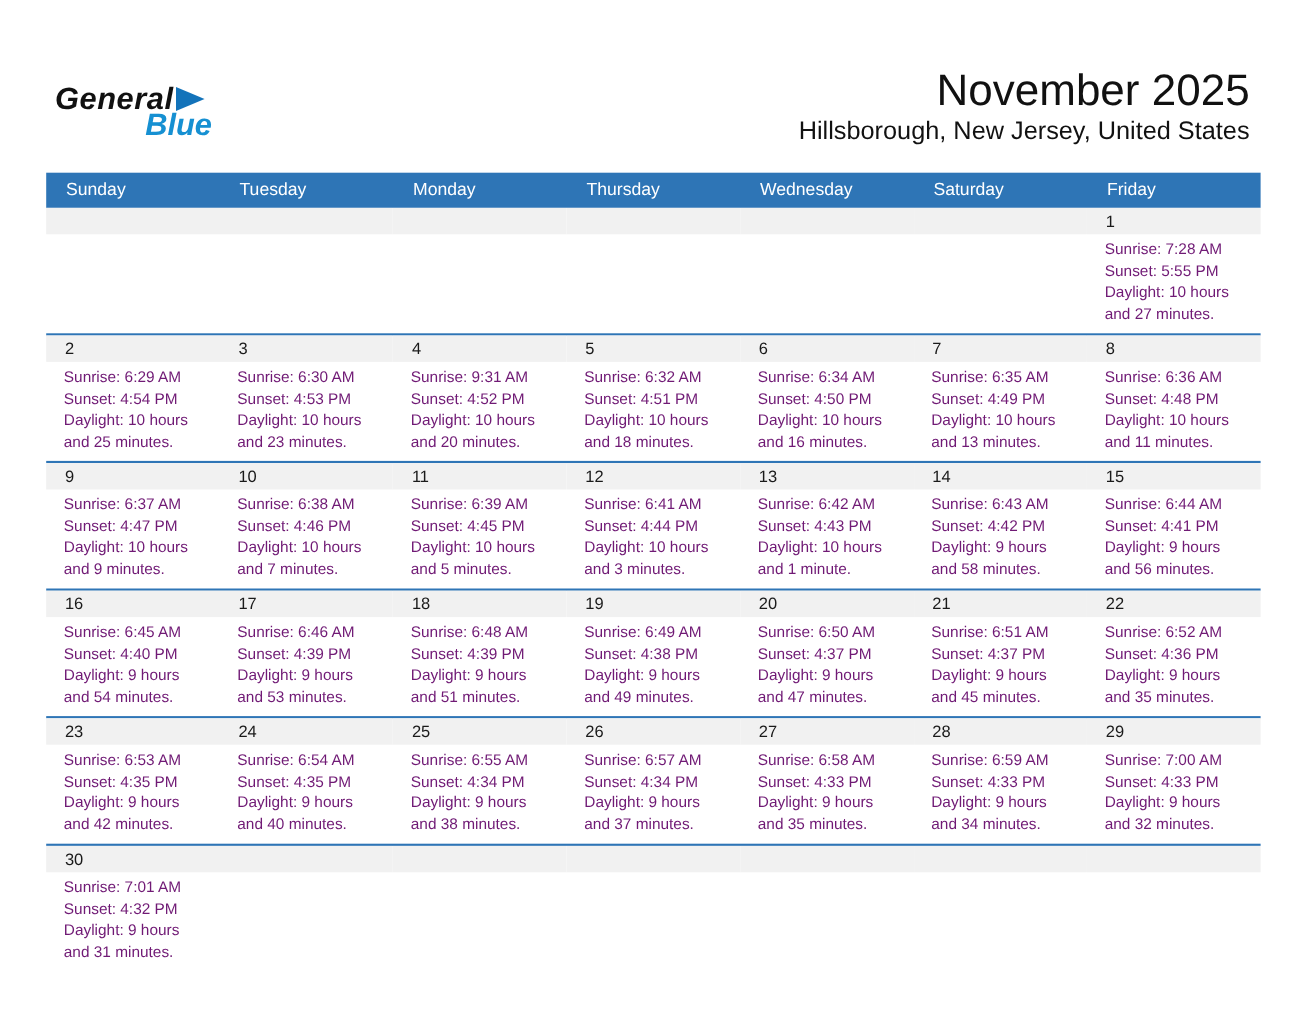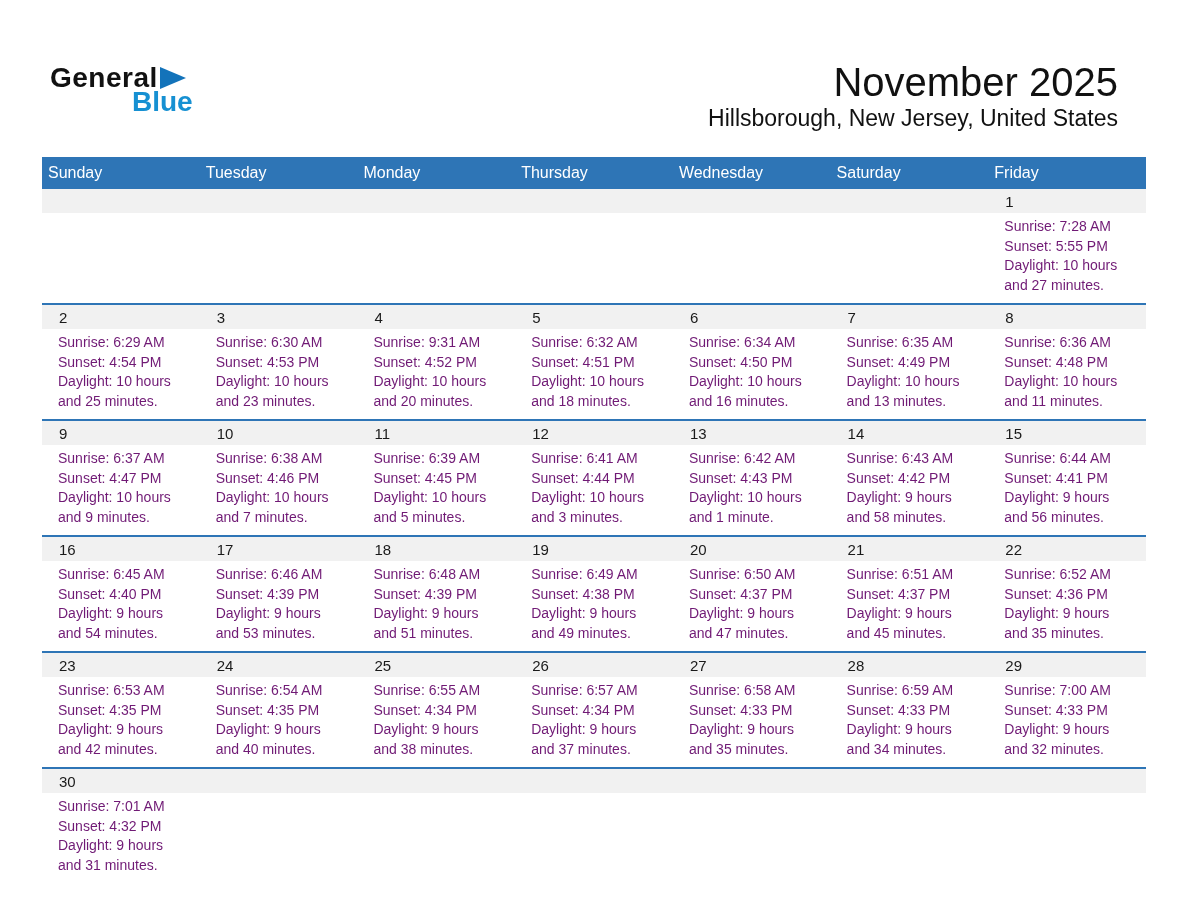--- a/index.html
+++ b/index.html
@@ -11,22 +11,23 @@
     font-family: "Liberation Sans", sans-serif;
     color: #000;
   }
 
   
   .page-header { position: relative; height: 157px; }
 
   .logo {
     position: absolute;
     left: 50px;
-    top: 64px;
+    top: 76px;
     line-height: 1;
+    font-style: italic;
   }
   .logo-line1 { display: flex; align-items: center; }
   .logo-general {
     font-size: 28px;
     font-weight: bold;
     color: #111111;
     letter-spacing: 0.5px;
   }
   .logo-triangle {
     width: 0; height: 0;
@@ -38,21 +39,21 @@
   .logo-blue {
     font-size: 28px;
     font-weight: bold;
     color: #1690d2;
     margin-left: 82px;
     margin-top: -4px;
   }
 
   .title-block {
     position: absolute;
-    right: 70px;
+    right: 52px;
     top: 60px;
     text-align: right;
   }
   .month-title {
     font-size: 40px;
     font-weight: normal;
     color: #111111;
   }
   .location {
     font-size: 23px;
@@ -70,21 +71,21 @@
     display: flex;
     background: #2e75b6;
     height: 32px;
   }
   .weekday-cell {
     flex: 1 1 0;
     color: #ffffff;
     font-size: 16px;
     display: flex;
     align-items: center;
-    padding-left: 6px;
+    padding-left: 18px;
   }
 
   .weeks { width: 100%; }
   .week {
     display: flex;
     min-height: 109px;
     background: #ffffff;
   }
   .week + .week { border-top: 2px solid #2e75b6; }
 

